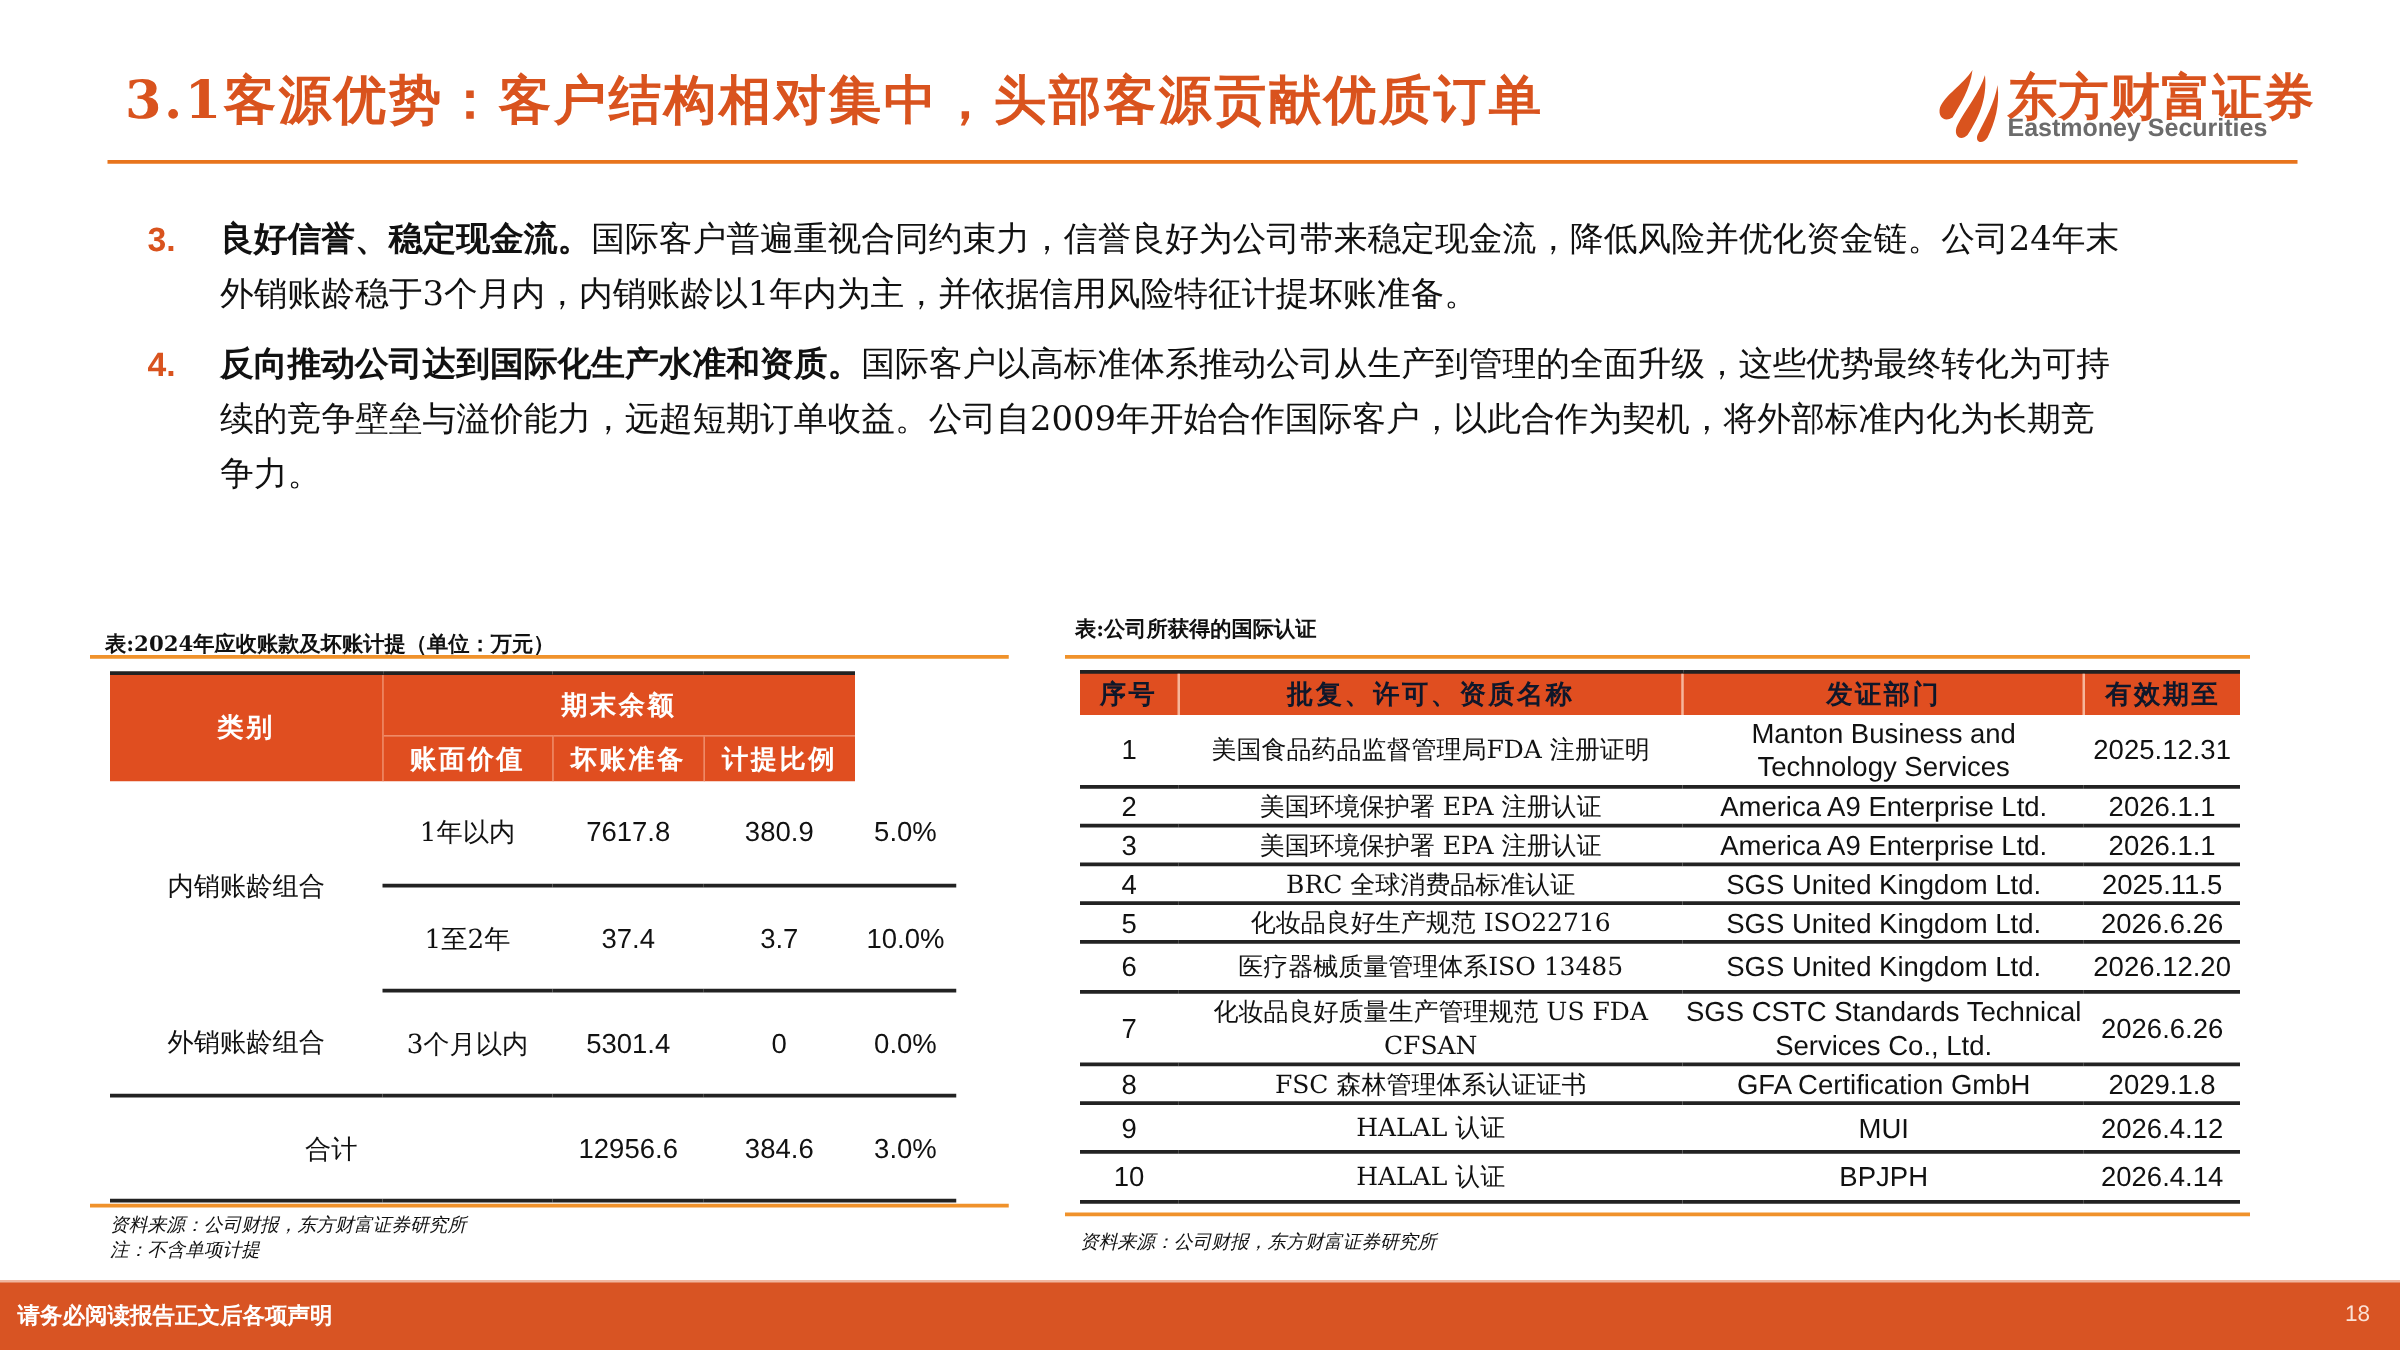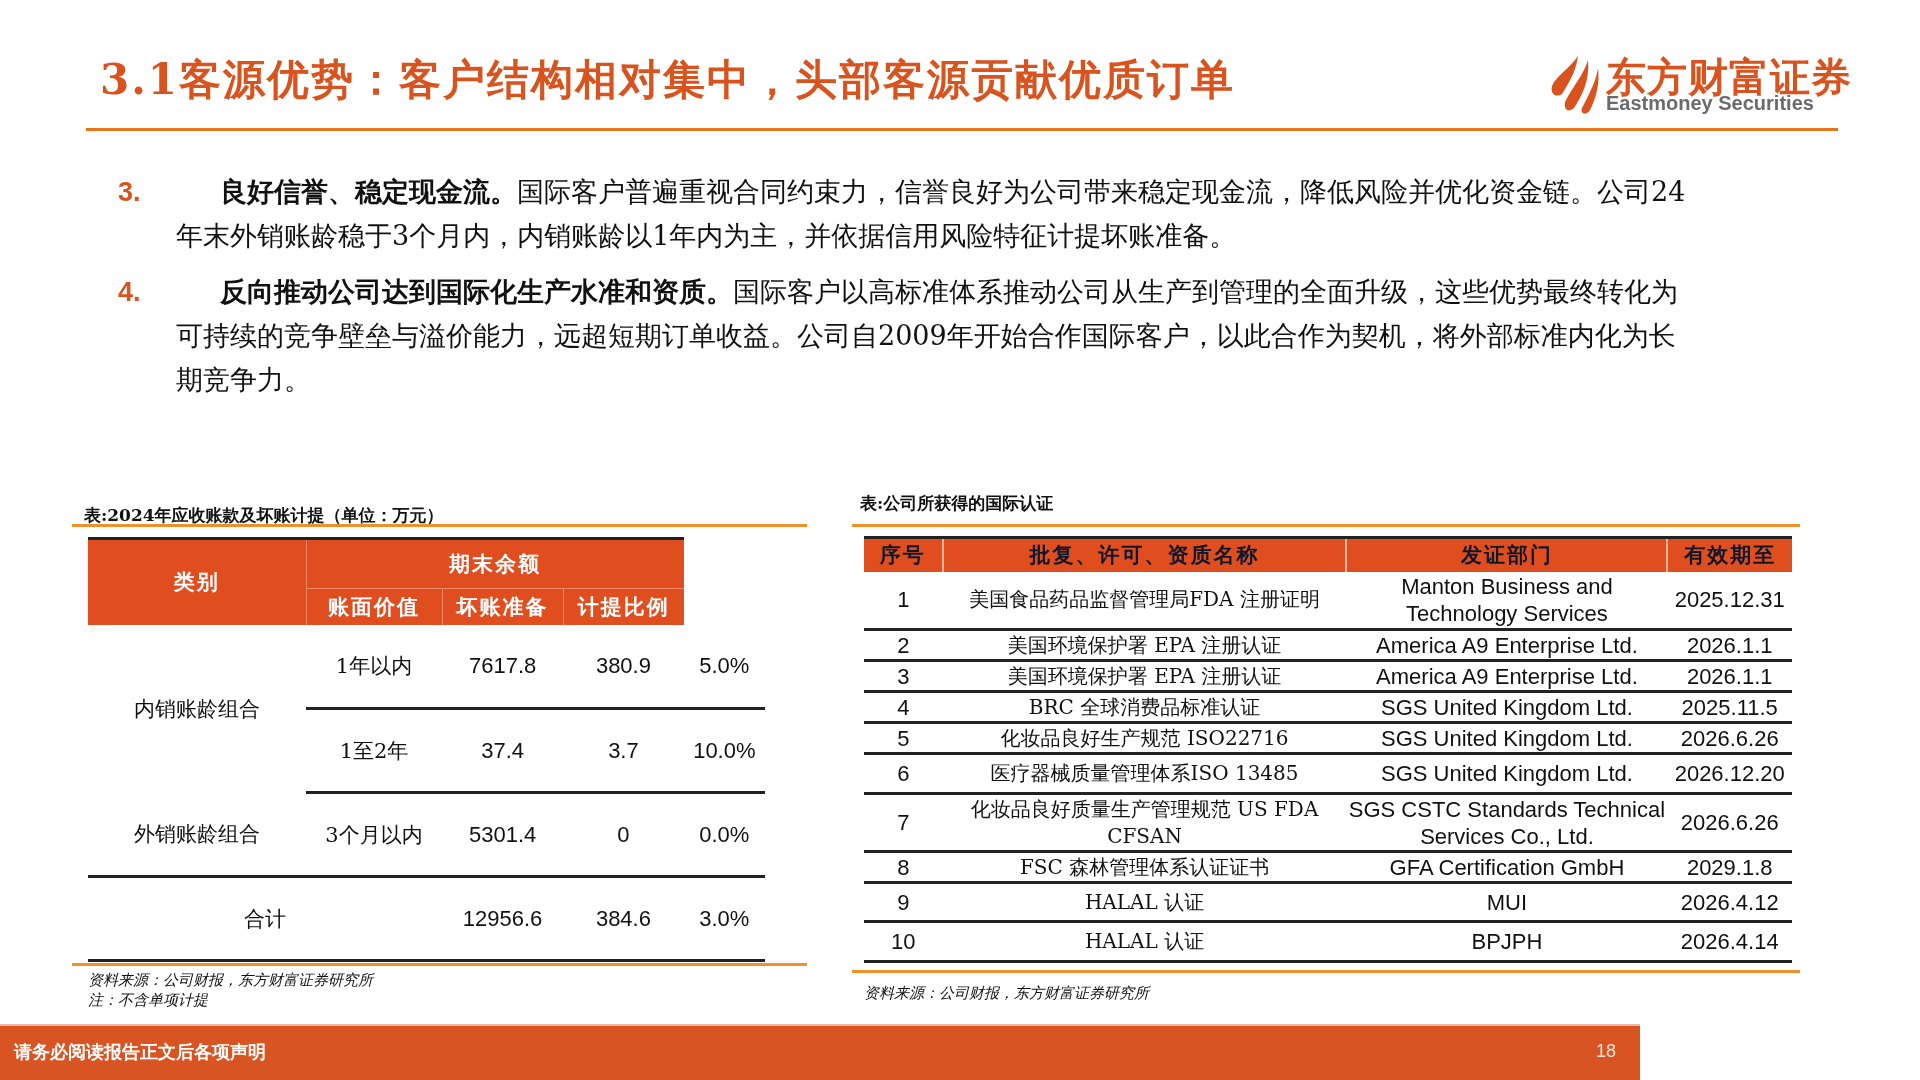--- a/index.html
+++ b/index.html
@@ -16,21 +16,21 @@
     .header-rule { position: absolute; left: 86px; top: 128px; width: 1752px; height: 3px; background: #e8741c; }
     .logo { position: absolute; left: 1548px; top: 50px; width: 290px; height: 70px; }
     .logo-mark { position: absolute; left: 0; top: 4px; width: 52px; height: 62px; }
     .logo-cn { position: absolute; left: 58px; top: 0; font-size: 40px; font-weight: bold; color: #d9531e; letter-spacing: 1px; white-space: nowrap; text-align: center; }
     .logo-en { position: absolute; left: 58px; top: 42px; font-size: 20px; font-weight: bold; color: #6b6b6b; font-family: "Liberation Sans", sans-serif; white-space: nowrap; }
 
     
     .para { position: absolute; left: 118px; font-size: 27px; line-height: 44px; width: 1580px; font-family: "DejaVu Serif", "Liberation Serif", serif; }
     .para .num { position: absolute; left: 0; top: 0; color: #d9531e; font-weight: bold; font-family: "Liberation Sans", sans-serif; }
     .para .content { margin-left: 58px; display: block; }
-    .para .lead { font-weight: bold; margin-left: 44px; }
+    .para .lead { font-weight: bold; }
     .p3 { top: 170px; }
     .p4 { top: 270px; }
 
     
     .caption { position: absolute; font-size: 17px; font-weight: bold; font-family: "DejaVu Serif", serif; white-space: nowrap; }
     .cap-left { left: 84px; top: 504px; }
     .cap-right { left: 860px; top: 492px; }
     .cap-rule { position: absolute; height: 3px; background: #f0922b; }
     .cr-left { left: 72px; top: 524px; width: 735px; }
     .cr-right { left: 852px; top: 524px; width: 948px; }
@@ -48,21 +48,21 @@
 
     
     .tr { position: absolute; left: 864px; top: 536px; width: 928px; border-collapse: collapse; font-family: "Liberation Sans", sans-serif; font-size: 22px; }
     .tr thead th { background: #e04e20; color: #0f172a; font-family: "DejaVu Serif", serif; font-size: 21px; font-weight: bold; height: 34px; border-top: 3px solid #222; letter-spacing: 2px; }
     .tr thead th + th { border-left: 2px solid #f6b59a; }
     .tr td { text-align: center; border-bottom: 3px solid #222; padding: 0 2px; line-height: 27px; }
     .tr td.name { font-family: "DejaVu Serif", serif; font-size: 20px; }
     .source-right { position: absolute; left: 864px; top: 984px; font-size: 15px; font-style: italic; font-family: "DejaVu Serif", serif; }
 
     
-    .footer { position: absolute; left: 0; top: 1024px; width: 1640px; height: 56px; background: #d85423; border-top: 2px solid #f0b7a0; }
+    .footer { position: absolute; left: 0; top: 1024px; width: 1920px; height: 56px; background: #d85423; border-top: 2px solid #f0b7a0; }
     .footer-text { position: absolute; left: 14px; top: 14px; color: #fff; font-size: 18px; font-weight: bold; font-family: "DejaVu Serif", serif; }
     .page-num { position: absolute; right: 24px; top: 15px; color: #fbe1d6; font-size: 18px; font-family: "Liberation Sans", sans-serif; margin-left: 42px; }
   </style>
 </head>
 <body>
 
 <div class="title">3.1客源优势：客户结构相对集中，头部客源贡献优质订单</div>
 <div class="logo">
   <svg class="logo-mark" viewBox="0 0 52 62">
     <path d="M30 2 C22 14 8 22 4 32 C2 40 8 44 14 40 C20 30 28 18 30 2 Z" fill="#d9531e"></path>

